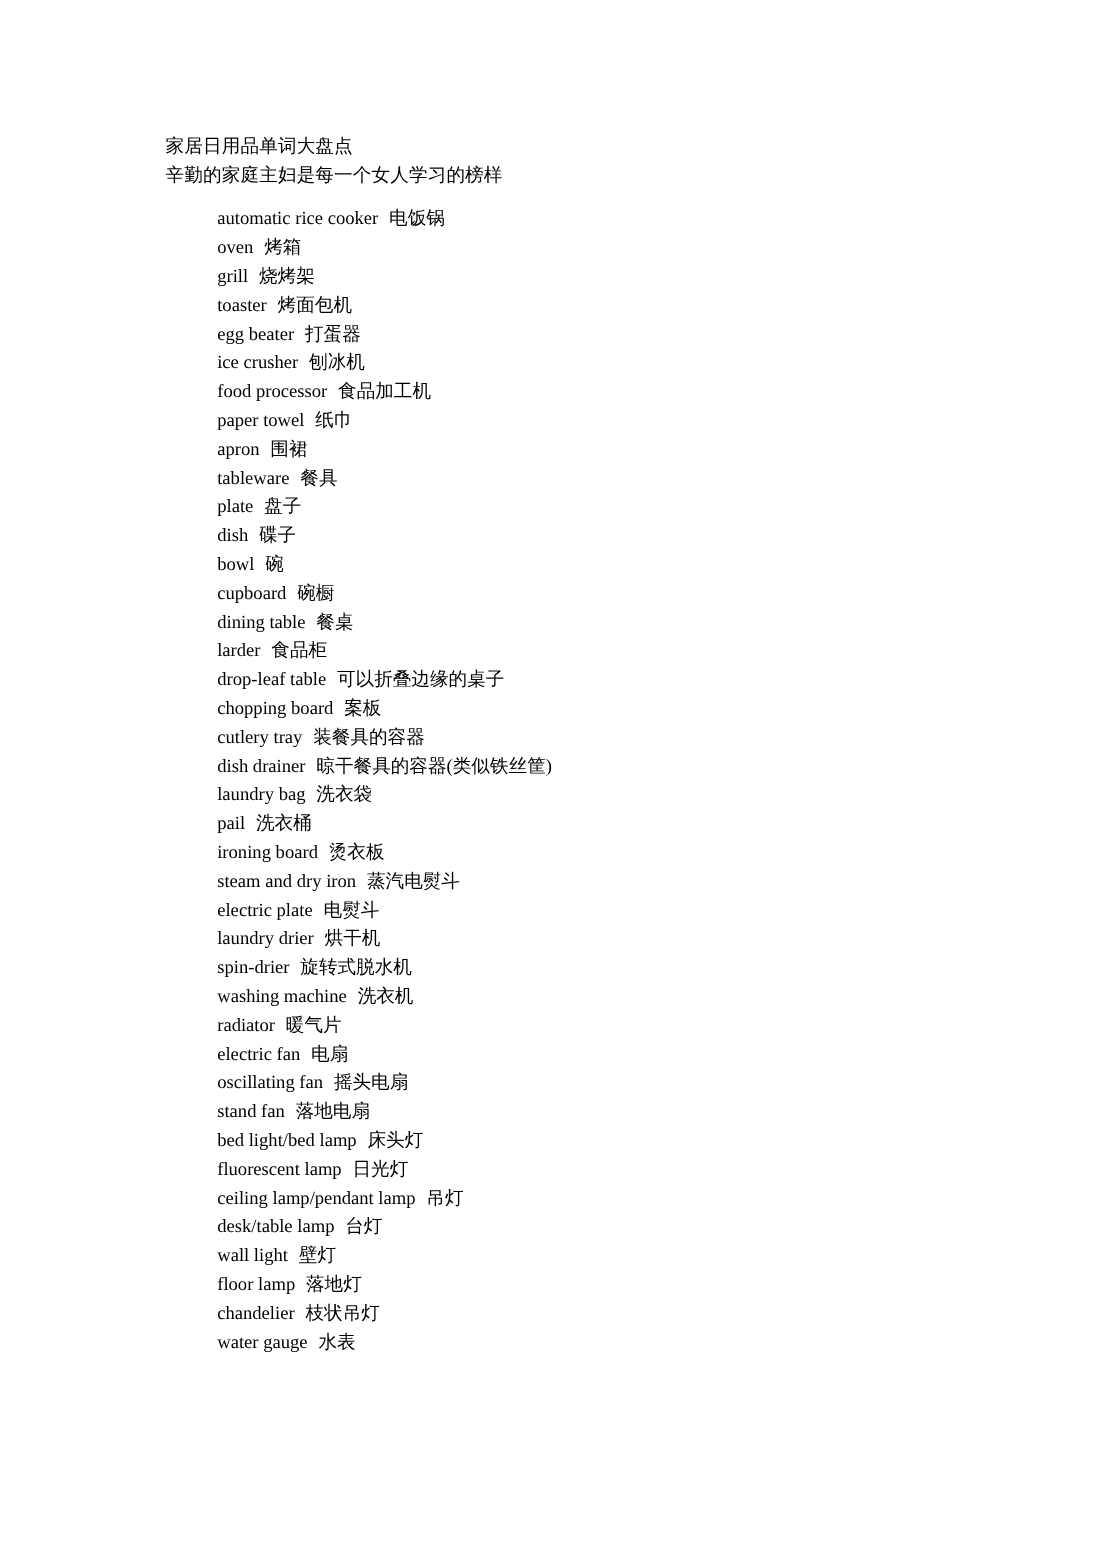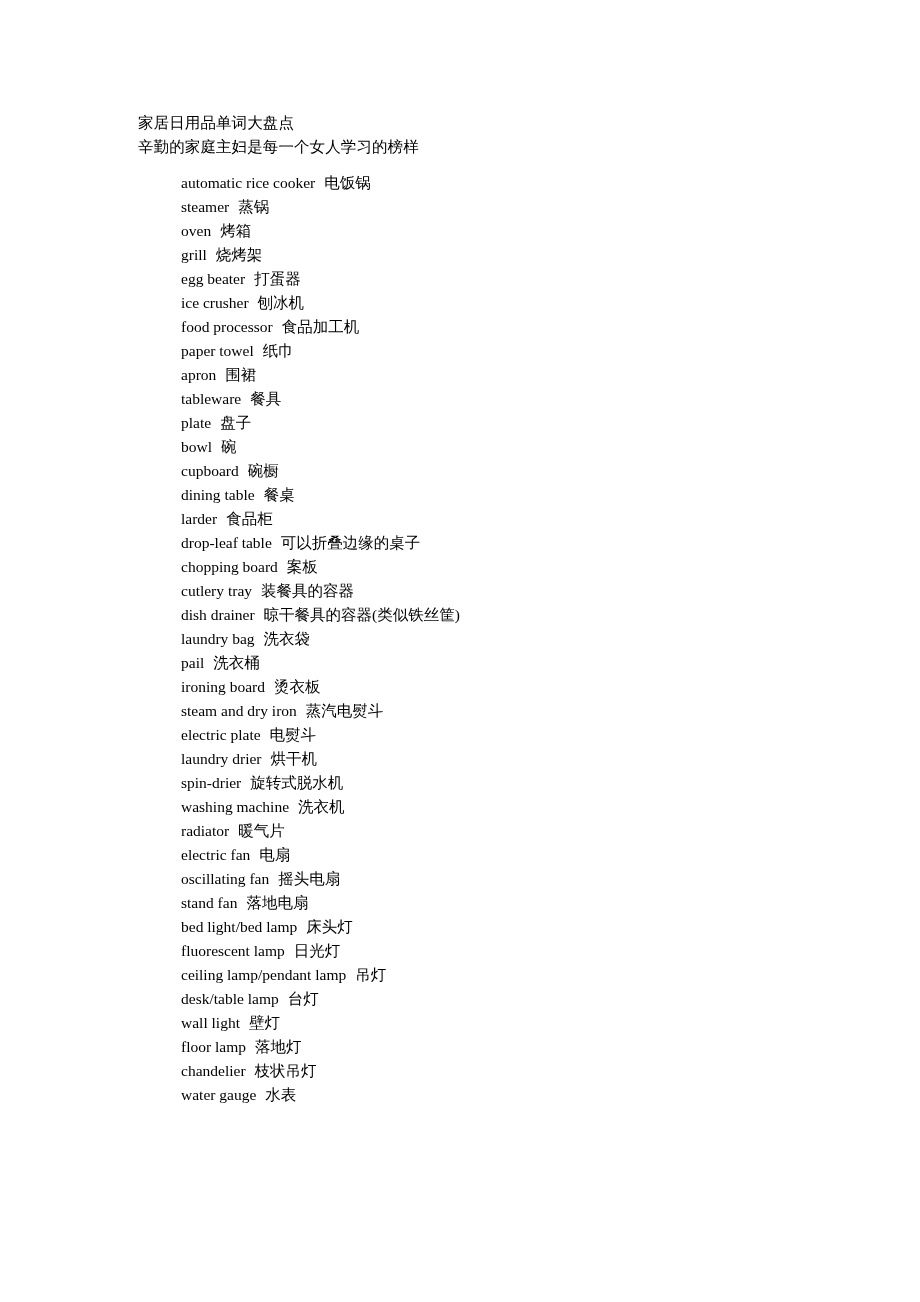--- a/index.html
+++ b/index.html
@@ -76,30 +76,31 @@
 
 <div class="page">
   <div class="doc-body">
 
     <p class="heading-line">家居日用品单词大盘点</p>
 
     <p class="heading-line">辛勤的家庭主妇是每一个女人学习的榜样</p>
 
     <ul class="vocab-list">
         <li class="vocab-item"><span class="term-en">automatic rice cooker</span><span class="term-gap"></span><span class="term-zh">电饭锅</span></li>
-        <li class="vocab-item"><span class="term-en">steamer</span><span class="term-gap"></span><span class="term-zh">蒸锅</span></li>
         <li class="vocab-item"><span class="term-en">oven</span><span class="term-gap"></span><span class="term-zh">烤箱</span></li>
         <li class="vocab-item"><span class="term-en">grill</span><span class="term-gap"></span><span class="term-zh">烧烤架</span></li>
+        <li class="vocab-item"><span class="term-en">toaster</span><span class="term-gap"></span><span class="term-zh">烤面包机</span></li>
         <li class="vocab-item"><span class="term-en">egg beater</span><span class="term-gap"></span><span class="term-zh">打蛋器</span></li>
         <li class="vocab-item"><span class="term-en">ice crusher</span><span class="term-gap"></span><span class="term-zh">刨冰机</span></li>
         <li class="vocab-item"><span class="term-en">food processor</span><span class="term-gap"></span><span class="term-zh">食品加工机</span></li>
         <li class="vocab-item"><span class="term-en">paper towel</span><span class="term-gap"></span><span class="term-zh">纸巾</span></li>
         <li class="vocab-item"><span class="term-en">apron</span><span class="term-gap"></span><span class="term-zh">围裙</span></li>
         <li class="vocab-item"><span class="term-en">tableware</span><span class="term-gap"></span><span class="term-zh">餐具</span></li>
         <li class="vocab-item"><span class="term-en">plate</span><span class="term-gap"></span><span class="term-zh">盘子</span></li>
+        <li class="vocab-item"><span class="term-en">dish</span><span class="term-gap"></span><span class="term-zh">碟子</span></li>
         <li class="vocab-item"><span class="term-en">bowl</span><span class="term-gap"></span><span class="term-zh">碗</span></li>
         <li class="vocab-item"><span class="term-en">cupboard</span><span class="term-gap"></span><span class="term-zh">碗橱</span></li>
         <li class="vocab-item"><span class="term-en">dining table</span><span class="term-gap"></span><span class="term-zh">餐桌</span></li>
         <li class="vocab-item"><span class="term-en">larder</span><span class="term-gap"></span><span class="term-zh">食品柜</span></li>
         <li class="vocab-item"><span class="term-en">drop-leaf table</span><span class="term-gap"></span><span class="term-zh">可以折叠边缘的桌子</span></li>
         <li class="vocab-item"><span class="term-en">chopping board</span><span class="term-gap"></span><span class="term-zh">案板</span></li>
         <li class="vocab-item"><span class="term-en">cutlery tray</span><span class="term-gap"></span><span class="term-zh">装餐具的容器</span></li>
         <li class="vocab-item"><span class="term-en">dish drainer</span><span class="term-gap"></span><span class="term-zh">晾干餐具的容器(类似铁丝筐)</span></li>
         <li class="vocab-item"><span class="term-en">laundry bag</span><span class="term-gap"></span><span class="term-zh">洗衣袋</span></li>
         <li class="vocab-item"><span class="term-en">pail</span><span class="term-gap"></span><span class="term-zh">洗衣桶</span></li>

